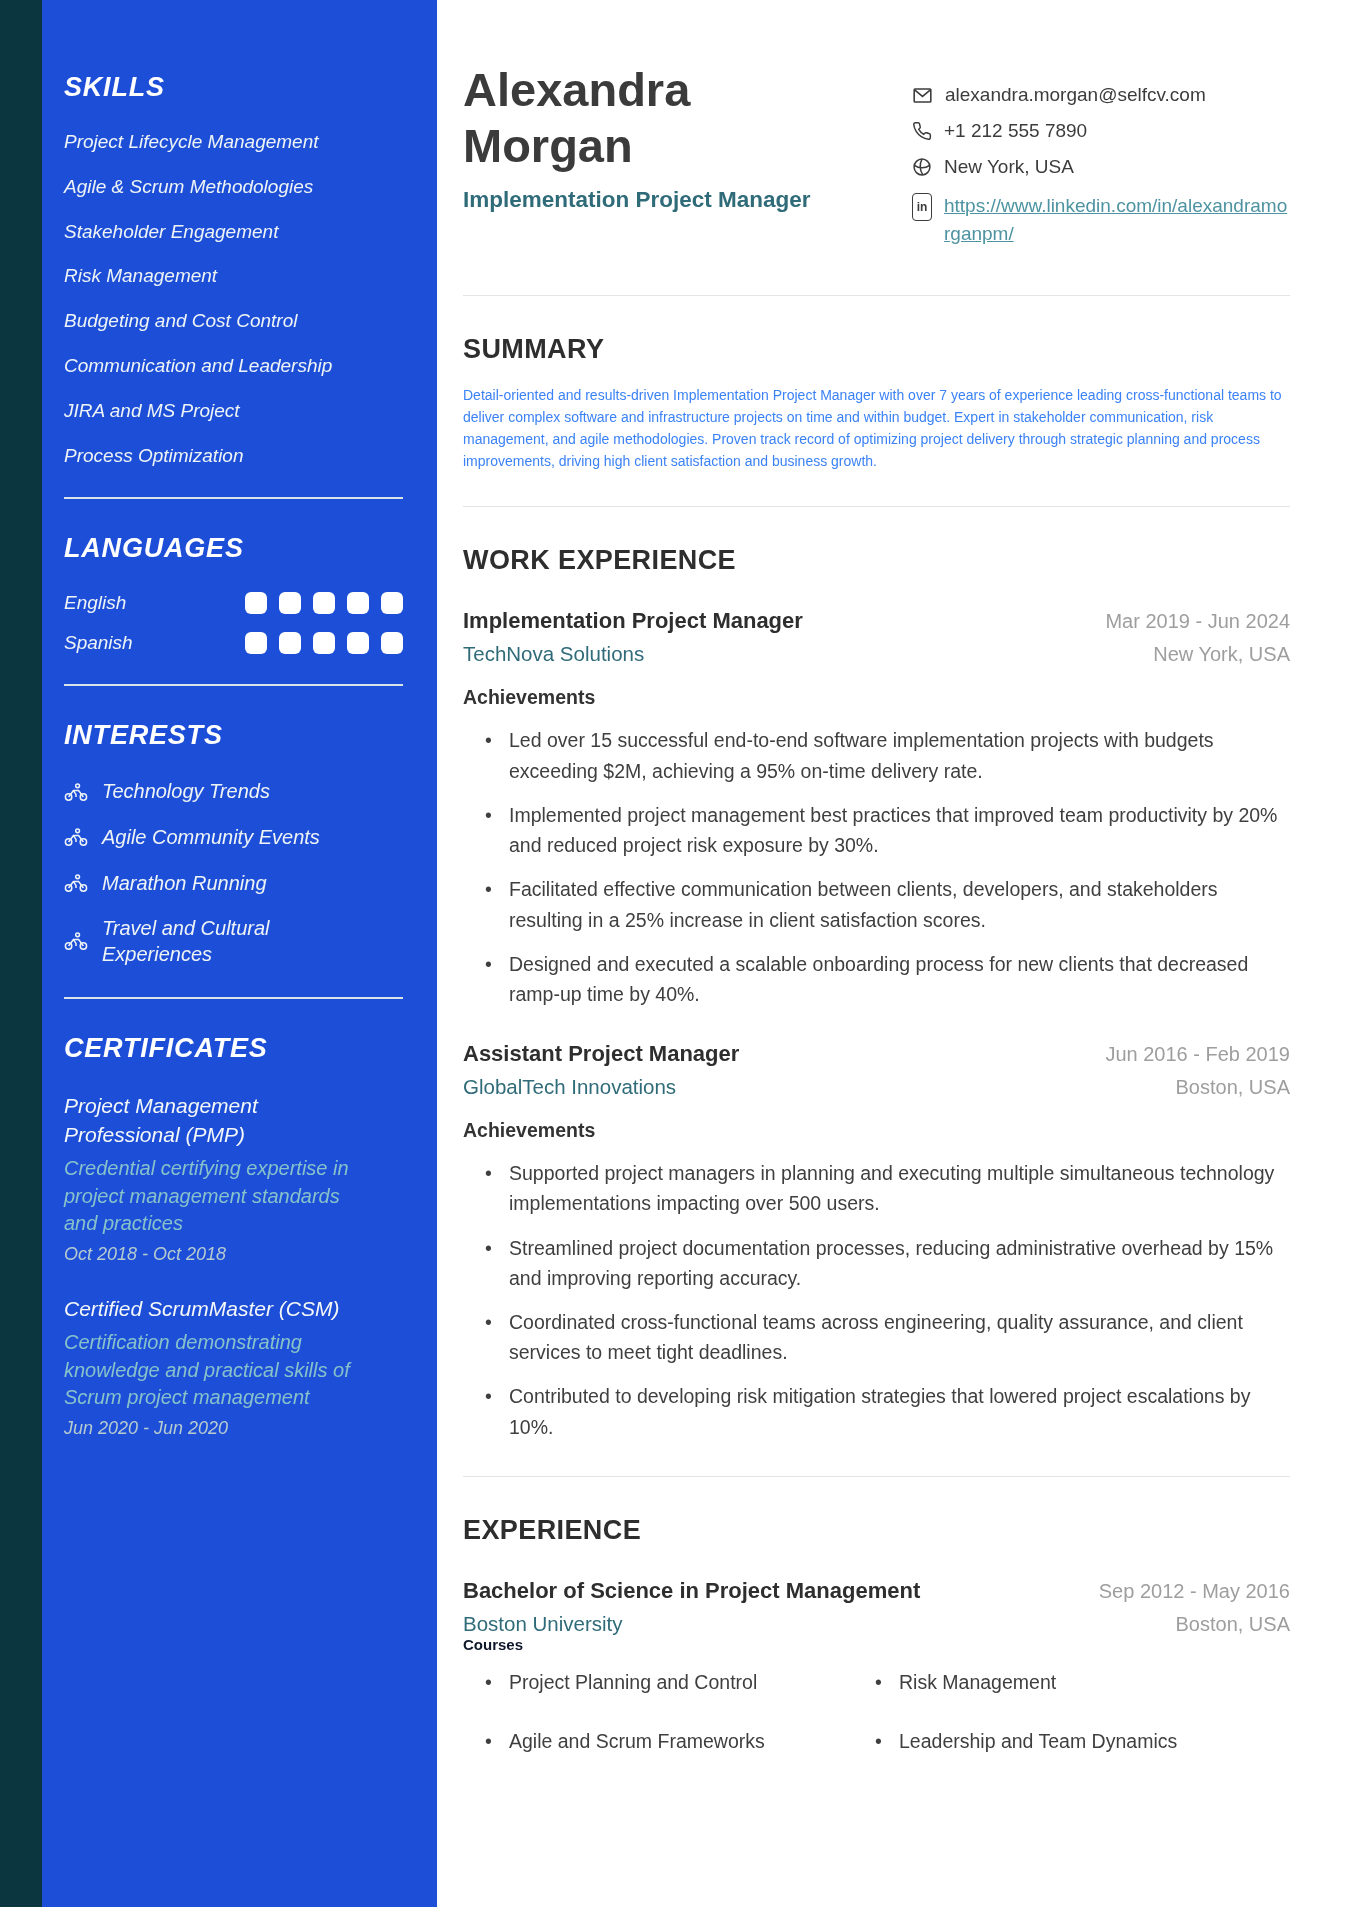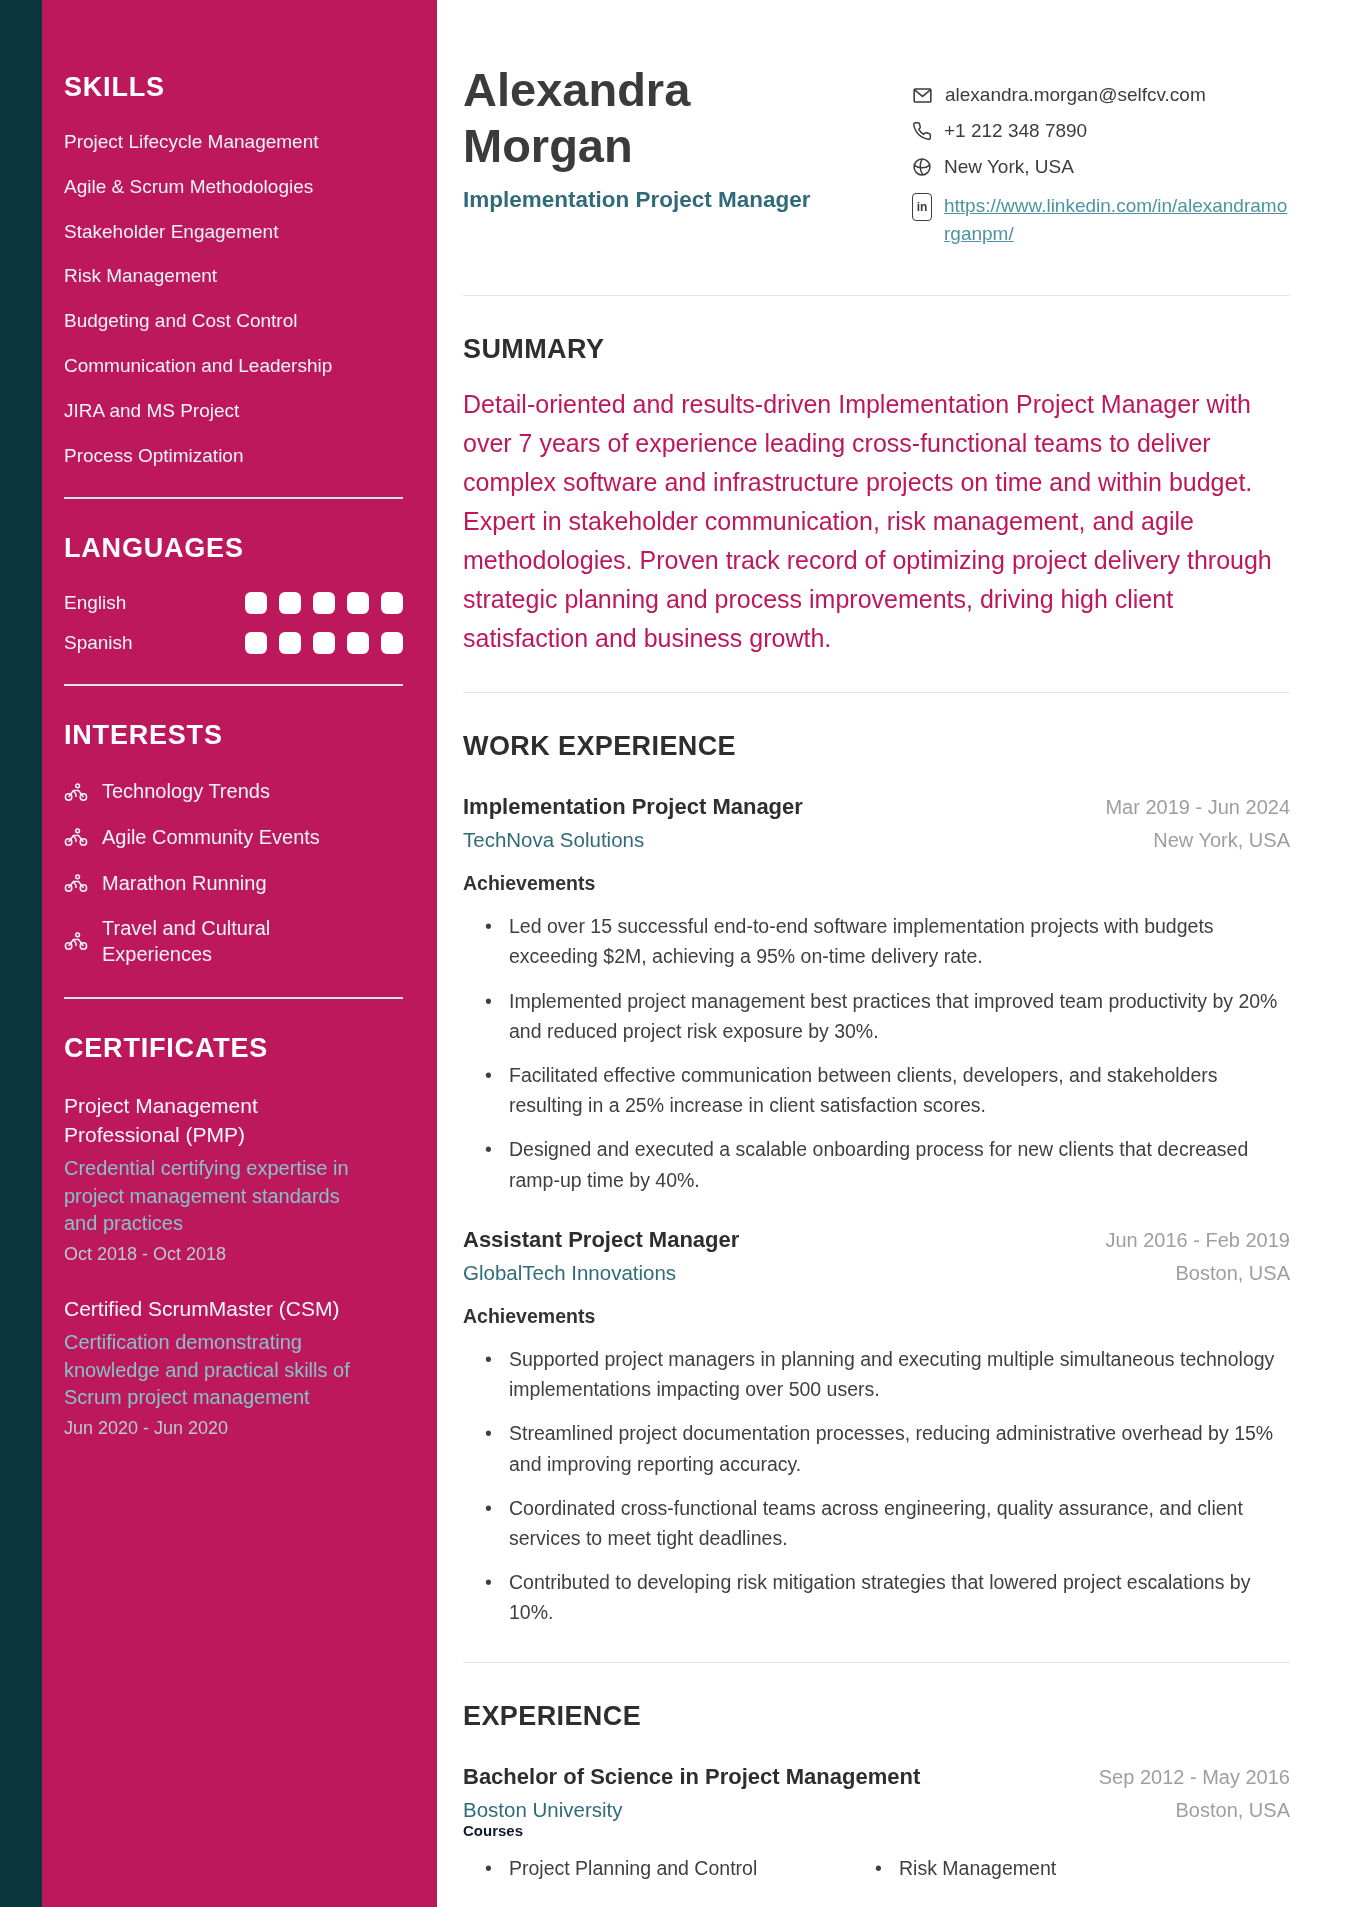--- a/index.html
+++ b/index.html
@@ -1,22 +1,22 @@
 <!DOCTYPE html>
 <html><head>
 <meta charset="utf-8">
 <style>
   * { margin:0; padding:0; box-sizing:border-box; }
   html,body { background:#ffffff; }
   body { font-family:"Liberation Sans", sans-serif; }
   .page { width:1350px; height:1907px; display:flex; overflow:hidden; background:#fff; }
 
   
-  .sidebar { position:relative; width:437px; flex:0 0 437px; background:#be185d; color:#eef4f5;
-             padding:72px 34px 40px 64px; }
+  .sidebar { position:relative; width:437px; flex:0 0 437px; background:#1d4ed8; color:#eef4f5;
+             padding:72px 34px 40px 64px;font-style:italic; }
   .edge-strip { position:absolute; left:0; top:0; bottom:0; width:42px; background:#0b3640; }
   .sidebar section { position:relative; }
   .sidebar h2 { color:#ffffff; font-size:27px; font-weight:800; letter-spacing:.8px; margin-bottom:28px; }
   .sidebar hr { border:none; border-top:2px solid #d9e4e6; margin:30px 0 34px 0; }
 
   .skill-list { list-style:none; }
   .skill-list li { font-size:19px; line-height:1.2; margin-bottom:22px; color:#eef4f5; }
 
   .lang-list { margin-top:16px; }
   .lang-row { display:flex; justify-content:space-between; align-items:center; margin-bottom:18px; }
@@ -45,21 +45,21 @@
                  font-size:19px; color:#3c3c3c; }
   .contact-row svg, .contact-row .in-badge { flex:0 0 auto; margin-top:1px; }
   .in-badge { width:20px; height:28px; border:1.8px solid #3c3c3c; border-radius:4px;
               display:flex; align-items:center; justify-content:center;
               font-size:12px; font-weight:700; color:#3c3c3c; }
   a.link { color:#4d93a1; text-decoration:underline; word-break:break-all; line-height:1.45; }
 
   main hr { border:none; border-top:1px solid #e4e4e4; margin:34px 0 0 0; }
   main h2 { font-size:27px; font-weight:800; color:#2e2e2e; letter-spacing:.4px; margin-top:38px; }
 
-  .summary-text { margin-top:20px; font-size:25px; line-height:1.56; color:#be185d; }
+  .summary-text { margin-top:20px; font-size:14px; line-height:1.56; color:#3b82f6; }
 
   .job { margin-top:32px; }
   .job-line { display:flex; justify-content:space-between; align-items:baseline; }
   .job-title { font-size:22px; font-weight:700; color:#2e2e2e; }
   .company { font-size:20.5px; font-weight:500; color:#2f6b78; margin-top:8px; }
   .meta { font-size:20px; color:#9e9e9e; white-space:nowrap; }
   .ach-label { font-size:19.5px; font-weight:700; color:#333; margin-top:20px; }
 
   ul.bullets { list-style:none; margin-top:16px; }
   ul.bullets li { position:relative; padding-left:46px; font-size:19.5px; line-height:1.55;
@@ -214,21 +214,21 @@
           <svg width="21" height="21" viewBox="0 0 24 24" fill="none" stroke="#3c3c3c" stroke-width="1.8">
             <rect x="2.5" y="4.5" width="19" height="15" rx="1"></rect>
             <path d="M3 5.5 L12 13 L21 5.5"></path>
           </svg>
           <span>alexandra.morgan@selfcv.com</span>
         </div>
         <div class="contact-row">
           <svg width="20" height="20" viewBox="0 0 24 24" fill="none" stroke="#3c3c3c" stroke-width="1.8">
             <path d="M22 16.92v3a2 2 0 0 1-2.18 2 19.79 19.79 0 0 1-8.63-3.07 19.5 19.5 0 0 1-6-6 19.79 19.79 0 0 1-3.07-8.67A2 2 0 0 1 4.11 2h3a2 2 0 0 1 2 1.72 12.84 12.84 0 0 0 .7 2.81 2 2 0 0 1-.45 2.11L8.09 9.91a16 16 0 0 0 6 6l1.27-1.27a2 2 0 0 1 2.11-.45 12.84 12.84 0 0 0 2.81.7A2 2 0 0 1 22 16.92z"></path>
           </svg>
-          <span>+1 212 348 7890</span>
+          <span>+1 212 555 7890</span>
         </div>
         <div class="contact-row">
           <svg width="20" height="20" viewBox="0 0 24 24" fill="none" stroke="#3c3c3c" stroke-width="1.8">
             <circle cx="12" cy="12" r="9.5"></circle>
             <path d="M3 10 C8 14, 16 14, 21 10"></path>
             <path d="M12 2.5 C9 8, 9 16, 13 21.5"></path>
           </svg>
           <span>New York, USA</span>
         </div>
         <div class="contact-row">

